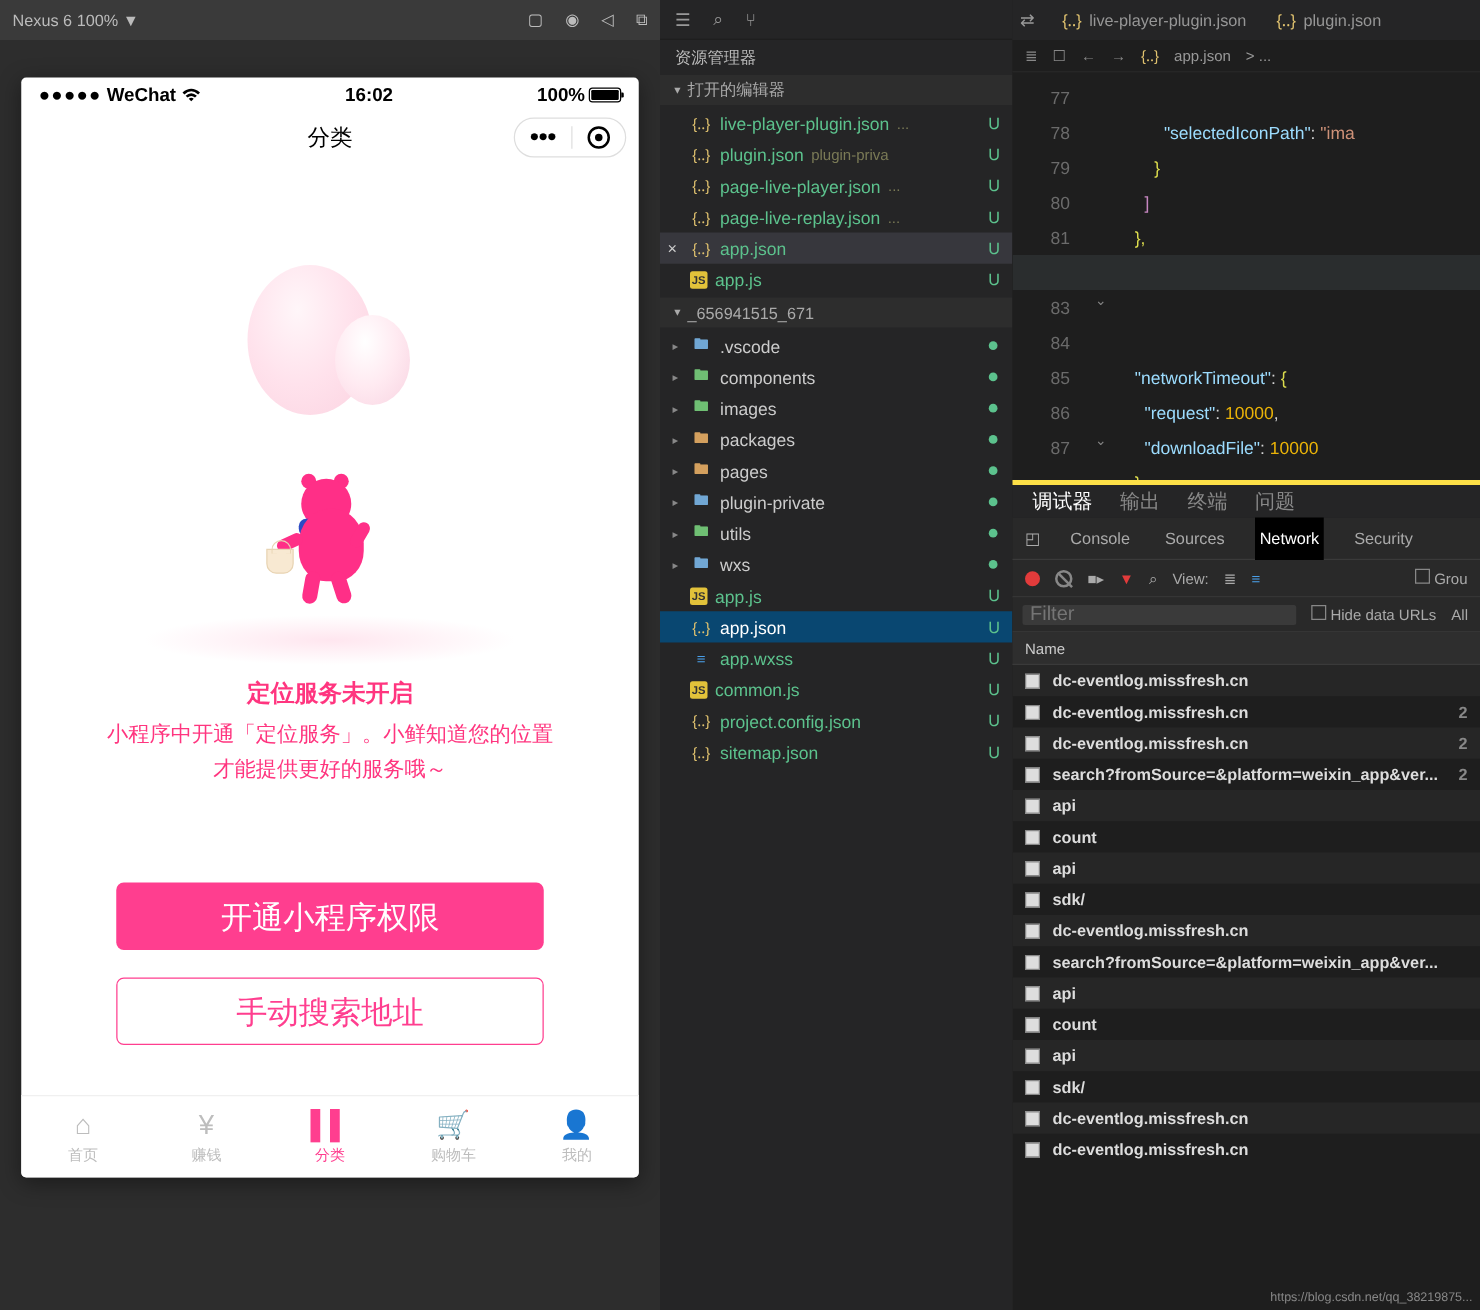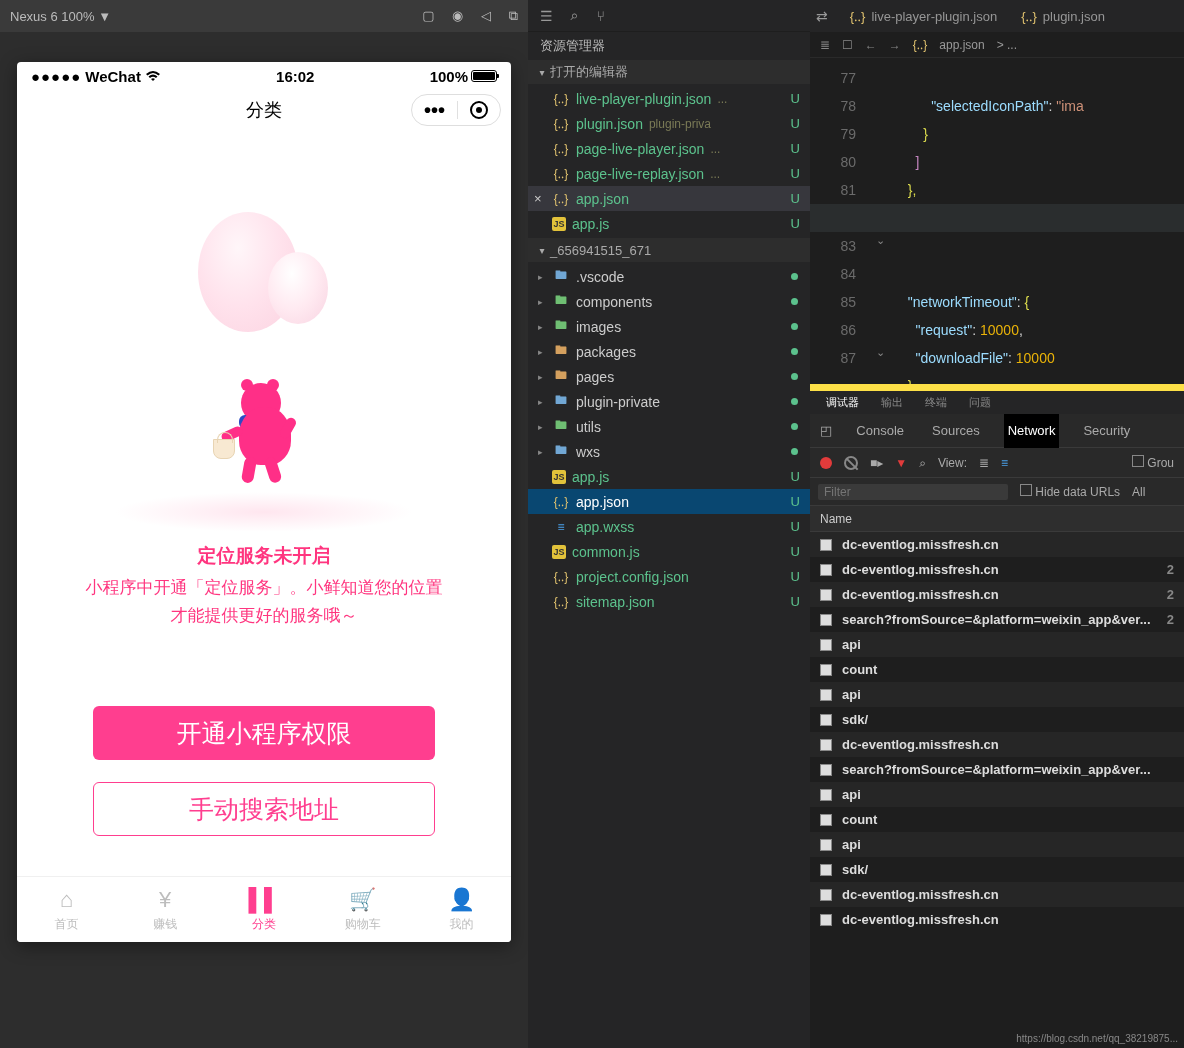--- a/index.html
+++ b/index.html
@@ -98,32 +98,32 @@
   .lines{position:absolute;left:90px;top:6px;right:0;line-height:28px;white-space:pre;}
   .lines .hl{background:#2a2d2e;display:block;margin-left:-90px;padding-left:90px;}
   .tok-key{color:#9cdcfe;}
   .tok-str{color:#ce9178;}
   .tok-num{color:#eab308;text-align:right;}
   .tok-punc{color:#d4d4d4;}
   .tok-brace{color:#dcdc4d;}
   .tok-pink{color:#c586c0;}
 
   
-  .panel-tabs{height:30px;background:#252526;display:flex;align-items:center;gap:22px;padding:0 16px;font-size:11px;color:#888;border-top:7px solid #fde047;}
+  .panel-tabs{height:30px;background:#252526;display:flex;align-items:center;gap:22px;padding:0 16px;font-size:16px;color:#888;border-top:4px solid #fde047;}
   .panel-tabs .pt{cursor:pointer;} .panel-tabs .pt.active{color:#fff;}
   .dt-top{height:34px;background:#292929;border-bottom:1px solid #3a3a3a;display:flex;align-items:center;gap:20px;padding:0 10px;font-size:13px;color:#aaa;}
   .dt-top .dtab{cursor:pointer;padding:0 4px;height:34px;display:flex;align-items:center;}
   .dt-top .dtab.active{background:#000;color:#fff;}
   .dt-row2{height:30px;background:#292929;border-bottom:1px solid #3a3a3a;display:flex;align-items:center;gap:12px;padding:0 10px;font-size:12px;color:#aaa;}
   .rec{width:12px;height:12px;border-radius:50%;background:#e23b3b;}
   .noent{width:14px;height:14px;border:2px solid #888;border-radius:50%;position:relative;}
   .noent::after{content:"";position:absolute;left:-2px;top:5px;width:16px;height:2px;background:#888;transform:rotate(45deg);}
   .funnel{color:#e23b3b;}
   .dt-row3{height:28px;background:#292929;border-bottom:1px solid #3a3a3a;display:flex;align-items:center;padding:0 8px;font-size:12px;color:#aaa;gap:12px;}
-  .dt-row3 input{flex:0 0 190px;background:#3a3a3a;border:none;color:#ccc;height:16px;padding:0 6px;border-radius:2px;font-size:12px;}
+  .dt-row3 input{flex:0 0 190px;background:#3a3a3a;border:none;color:#ccc;height:16px;padding:0 6px;border-radius:2px;font-size:16px;}
   .cb{width:12px;height:12px;border:1px solid #888;display:inline-block;}
   .timeline{height:40px;background:#2a2a2a;position:relative;font-size:10px;color:#888;}
   .timeline span{position:absolute;top:4px;}
   .net-head{height:26px;background:#2e2e2e;display:flex;align-items:center;padding:0 10px;color:#ccc;font-size:12px;border-bottom:1px solid #3a3a3a;}
   .net-list{flex:1;overflow:hidden;font-weight:bold;}
   .nrow{height:25px;display:flex;align-items:center;padding:0 10px;font-size:13px;color:#ddd;cursor:pointer;}
   .nrow:nth-child(odd){background:#262626;}
   .nrow .box{width:12px;height:12px;border:1px solid #888;background:#ddd;margin-right:10px;flex-shrink:0;}
   .nrow .rt{margin-left:auto;color:#888;padding-left:8px;}
 

